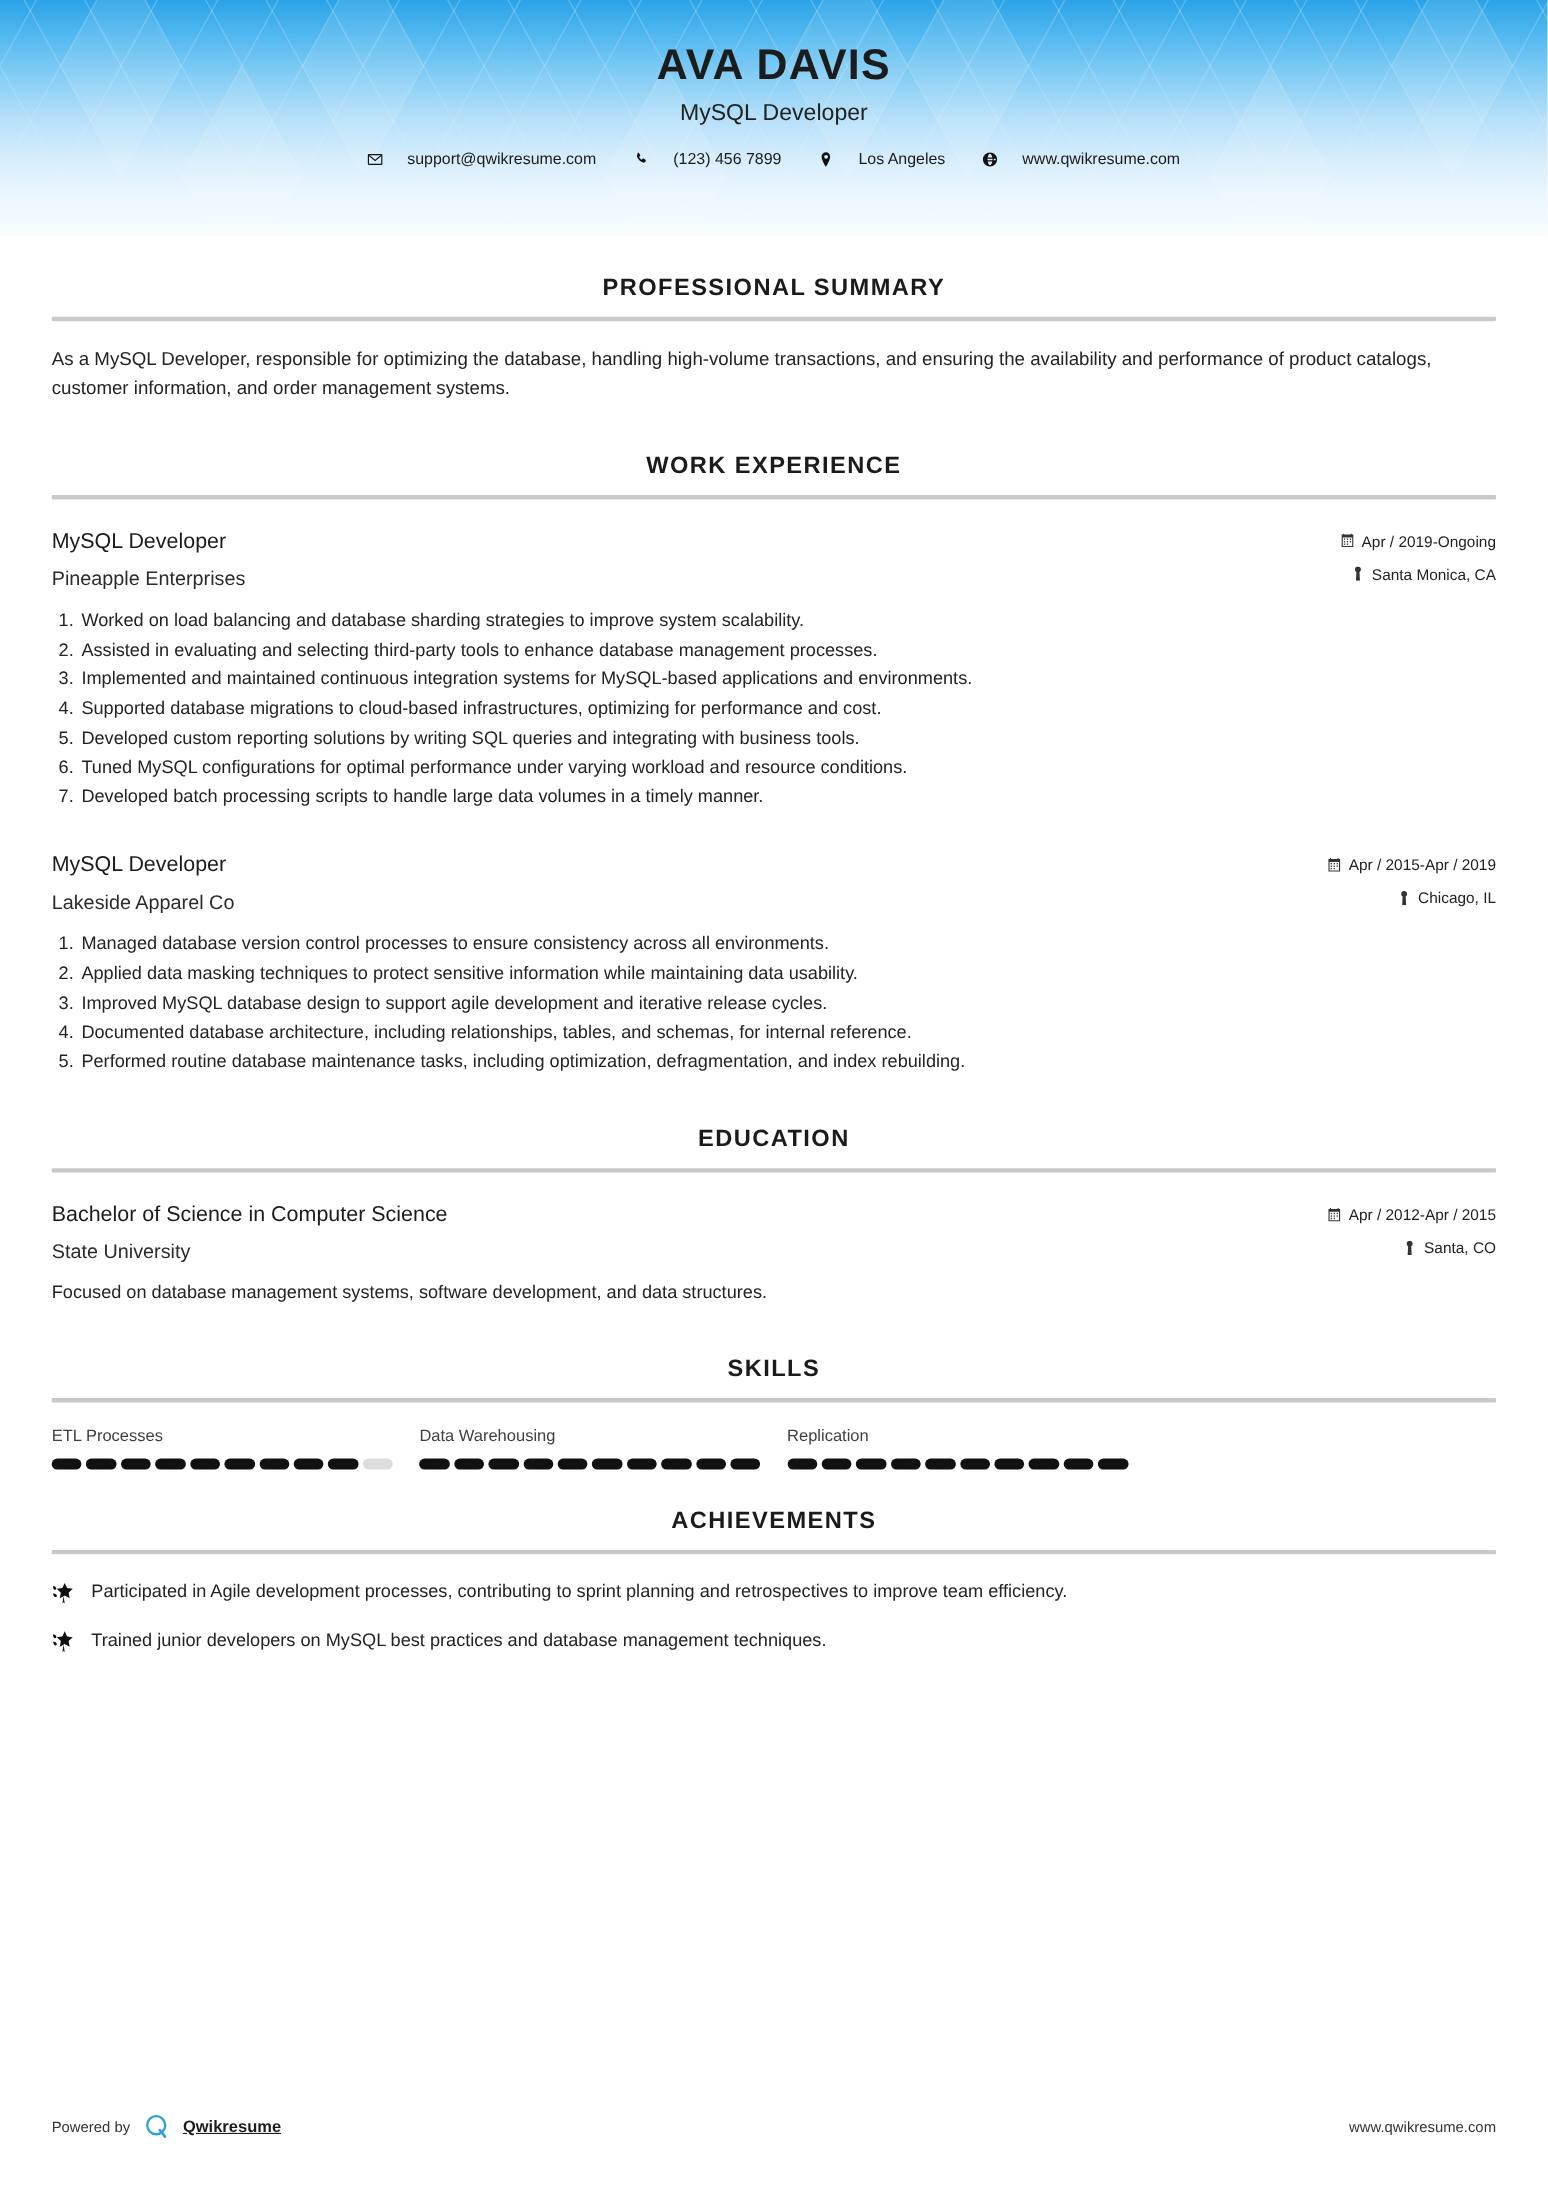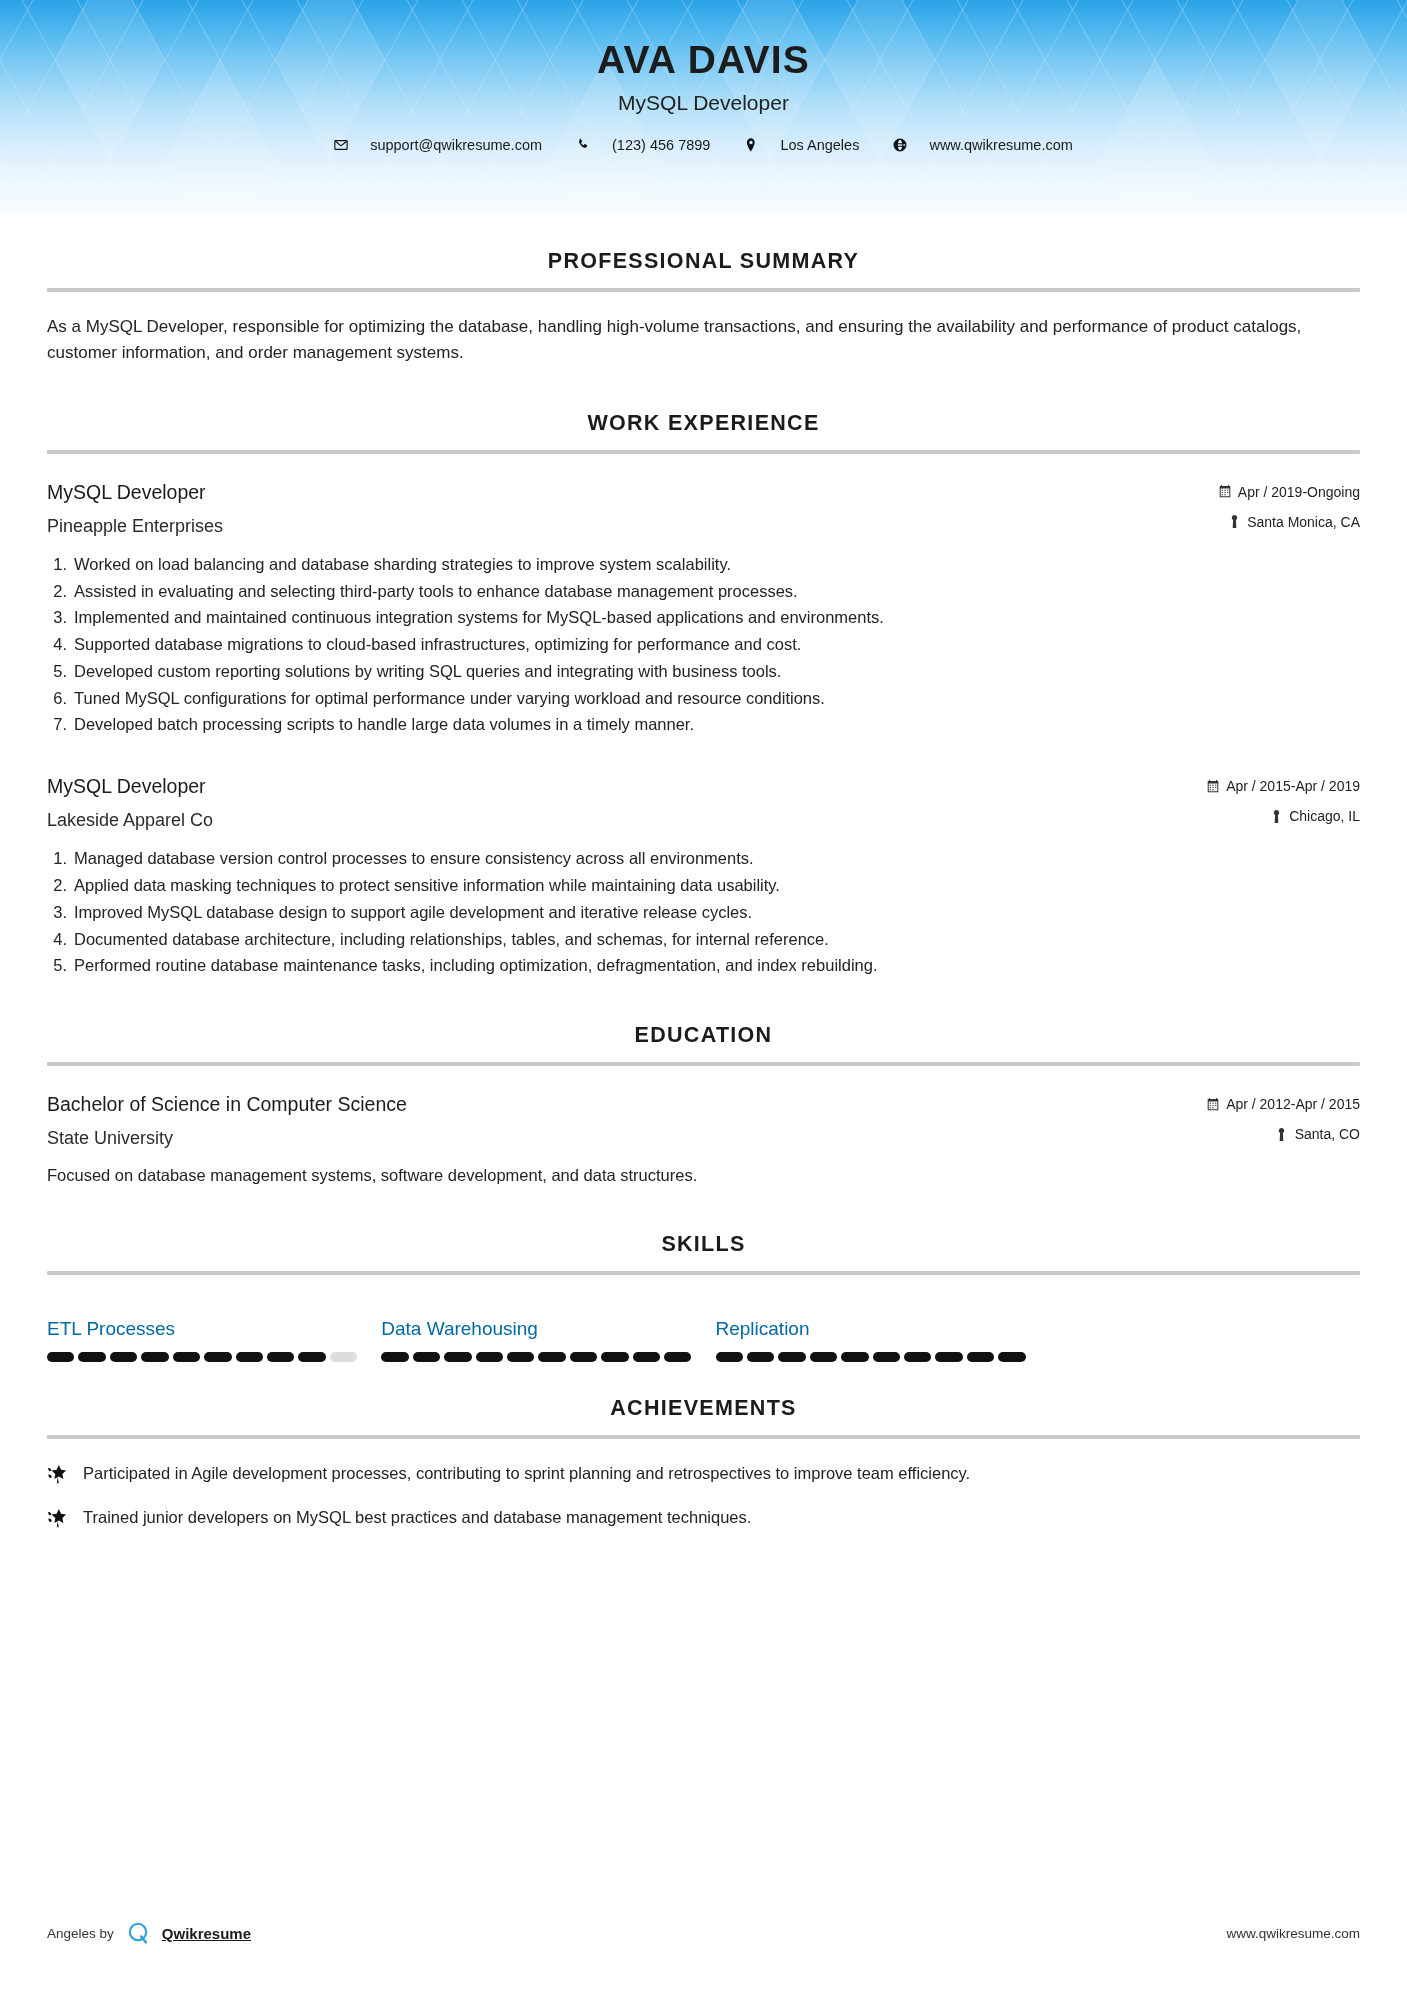--- a/index.html
+++ b/index.html
@@ -183,23 +183,22 @@
   }
 
   
   .skills-grid {
     display: grid;
     grid-template-columns: repeat(4, 1fr);
     gap: 0 24px;
     margin-top: 22px;
   }
   .skill-name {
-    font-size: 19px;
-    color: #0369a1;
-    margin-top: 21px;
+    font-size: 15px;
+    color: #404040;
   }
   .skill-bar {
     margin-top: 12px;
     display: flex;
     gap: 4px;
   }
   .dash {
     height: 10px;
     flex: 1 1 0;
     border-radius: 5px;
@@ -648,21 +647,21 @@
           </span>
           <div class="ach-text">Trained junior developers on MySQL best practices and database management techniques.</div>
         </div>
       </div>
     </div>
 
   </div>
 
   <div class="footer">
     <div class="footer-left">
-      <span>Angeles by</span>
+      <span>Powered by</span>
       <span class="brand-mark">
         <svg width="26" height="26" viewBox="0 0 26 26" fill="none">
           <circle cx="13" cy="12" r="8.2" stroke="#2f9fd8" stroke-width="2.1"></circle>
           <path d="M16.2 16.4 L21 22.4" stroke="#2f9fd8" stroke-width="2.4" stroke-linecap="round"></path>
         </svg>
       </span>
       <span class="brand-name">Qwikresume</span>
     </div>
     <div class="footer-right">www.qwikresume.com</div>
   </div>

